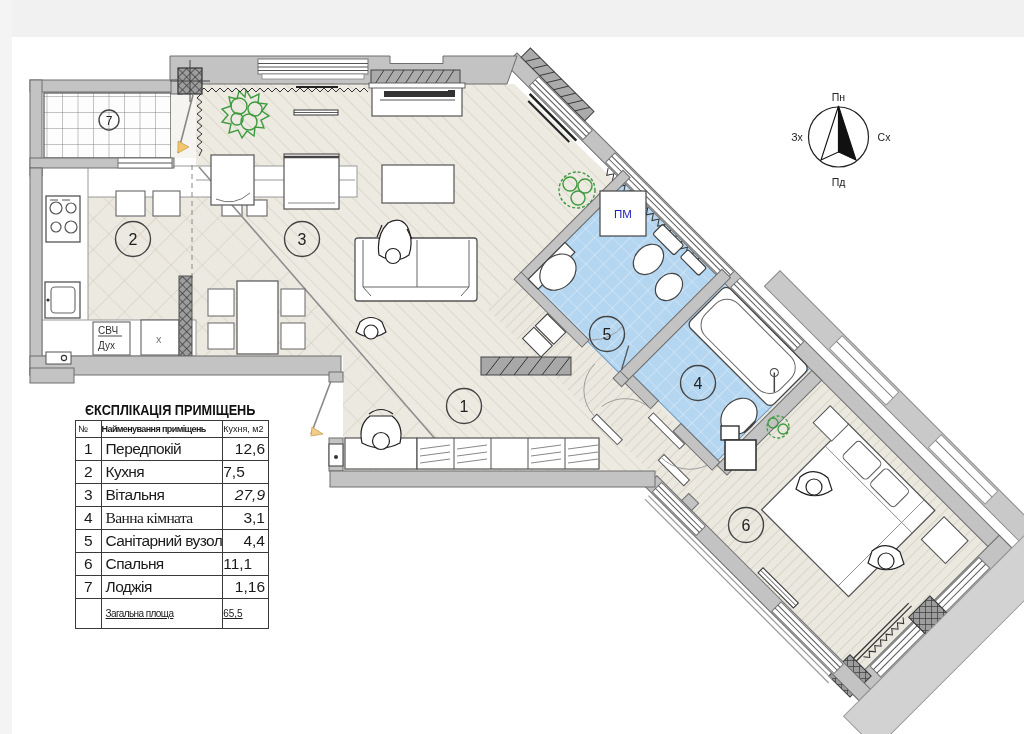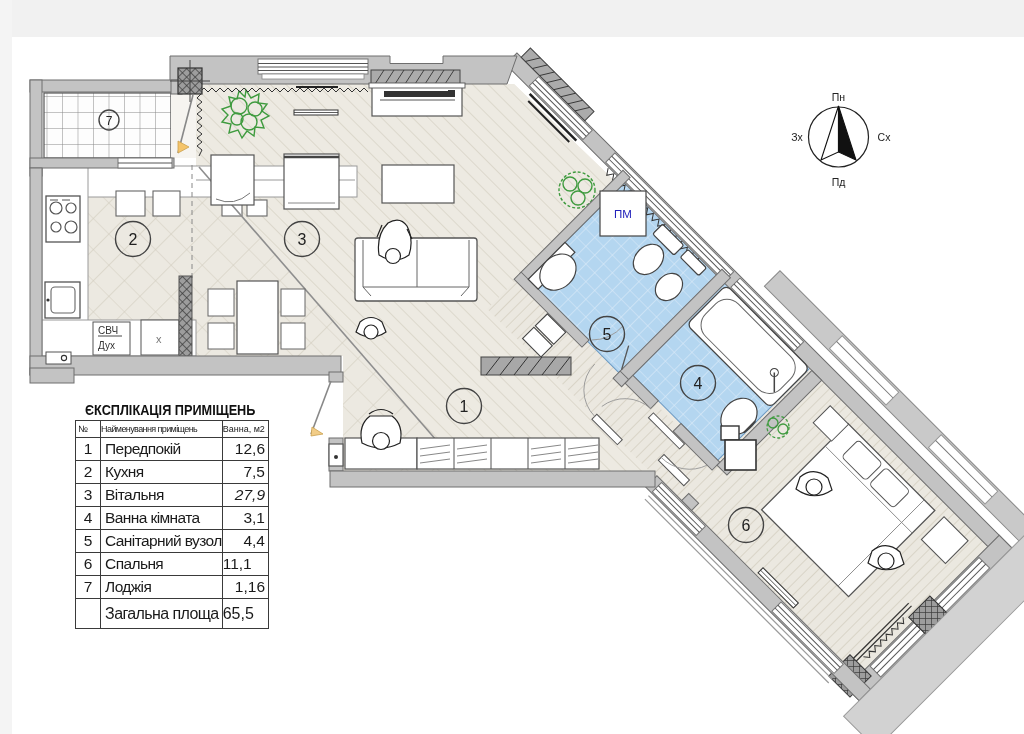--- a/index.html
+++ b/index.html
@@ -446,58 +446,58 @@
 <text x="884" y="141" font-size="10.5" fill="#222" text-anchor="middle">Сх</text>
 </g>
 </svg>
 
 <div id="ttl">ЄКСПЛІКАЦІЯ ПРИМІЩЕНЬ</div>
 
 <table id="tbl" cellspacing="0">
 <tbody>
         <tr style="height:17px;font-size:9px;">
  <td style="width:29px;text-align:left;padding-left:2px;">№</td>
- <td style="width:118px;">Найменування приміщень</td>
- <td style="width:47px;">Ванна, м2</td>
+ <td style="width:118px;font-weight:bold;">Найменування приміщень</td>
+ <td style="width:47px;">Кухня, м2</td>
 </tr>
 <tr style="height:23px;font-size:15.5px;">
           <td style="text-align:center;">1</td>
           <td style="padding-left:4px;margin-top:8px;">Передпокій</td>
           <td style="text-align:right;padding-right:3px;">12,6</td>
         </tr>
 <tr style="height:23px;font-size:15.5px;">
           <td style="text-align:center;">2</td>
           <td style="padding-left:4px;margin-left:12px;">Кухня</td>
-          <td style="text-align:right;padding-right:3px;">7,5</td>
+          <td style="text-align:left;padding-right:3px;">7,5</td>
         </tr>
 <tr style="height:23px;font-size:15.5px;">
           <td style="text-align:center;">3</td>
           <td style="padding-left:4px;">Вітальня</td>
           <td style="text-align:right;padding-right:3px;font-style:italic;">27,9</td>
         </tr>
 <tr style="height:23px;font-size:15.5px;">
           <td style="text-align:center;">4</td>
-          <td style="padding-left:4px;">Ванна кімната</td>
+          <td style="padding-left:4px;font-family:Liberation Serif, serif;">Ванна кімната</td>
           <td style="text-align:right;padding-right:3px;">3,1</td>
         </tr>
 <tr style="height:23px;font-size:15.5px;">
           <td style="text-align:center;">5</td>
           <td style="padding-left:4px;">Санітарний вузол</td>
           <td style="text-align:right;padding-right:3px;">4,4</td>
         </tr>
 <tr style="height:23px;font-size:15.5px;">
           <td style="text-align:center;">6</td>
           <td style="padding-left:4px;">Спальня</td>
           <td style="text-align:left;padding-right:3px;">11,1</td>
         </tr>
 <tr style="height:23px;font-size:15.5px;">
           <td style="text-align:center;">7</td>
           <td style="padding-left:4px;margin-left:40px;">Лоджія</td>
           <td style="text-align:right;padding-right:3px;">1,16</td>
         </tr>
-<tr style="height:30px;font-size:16px;">
+<tr style="height:30px;font-size:10px;text-decoration:underline;">
           <td></td>
           <td style="padding-left:4px;">Загальна площа</td>
           <td style="text-align:left;padding-right:3px;">65,5</td>
         </tr>
 </tbody>
     </table>
 </div>
 
 </body></html>

